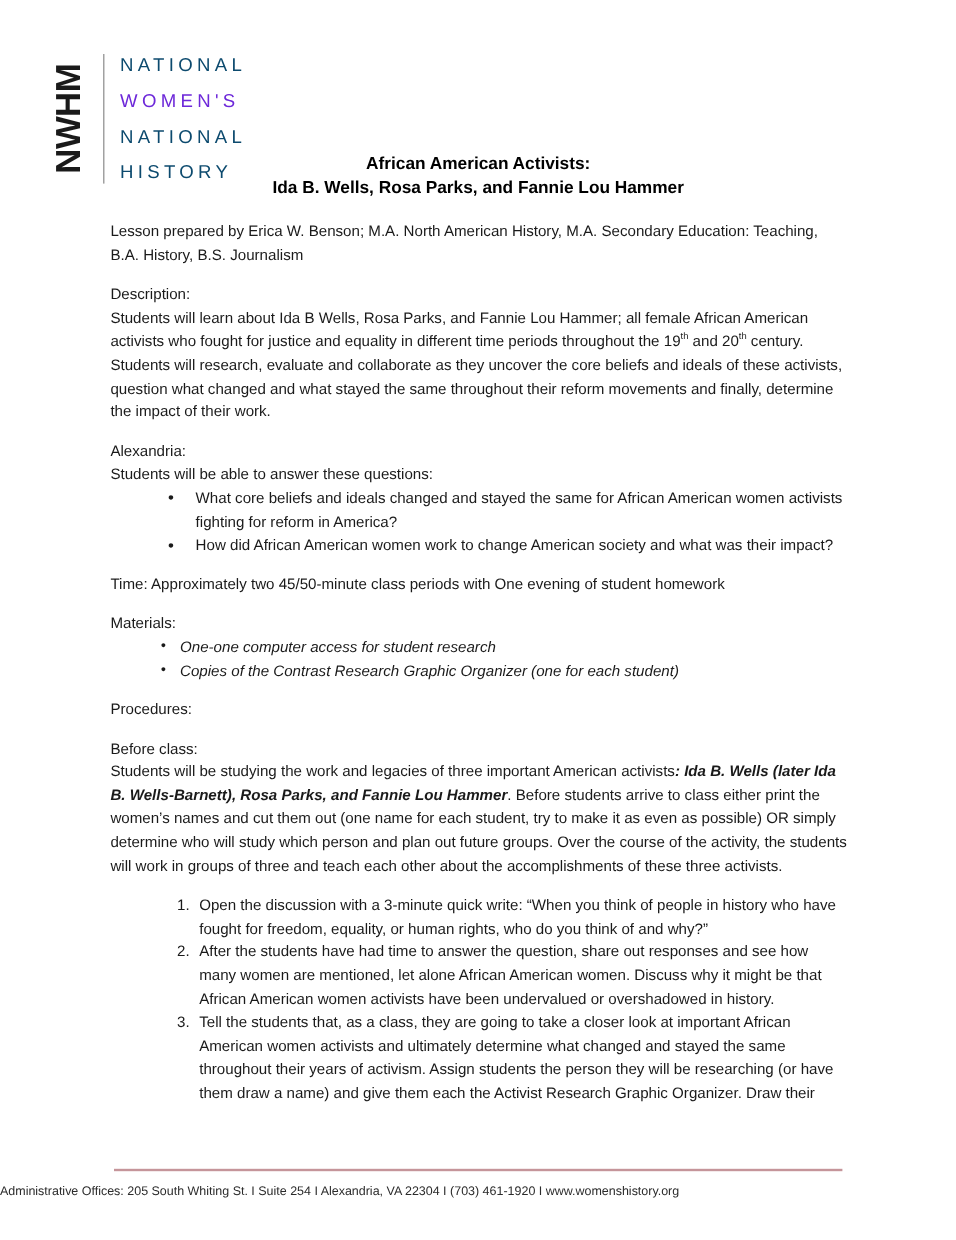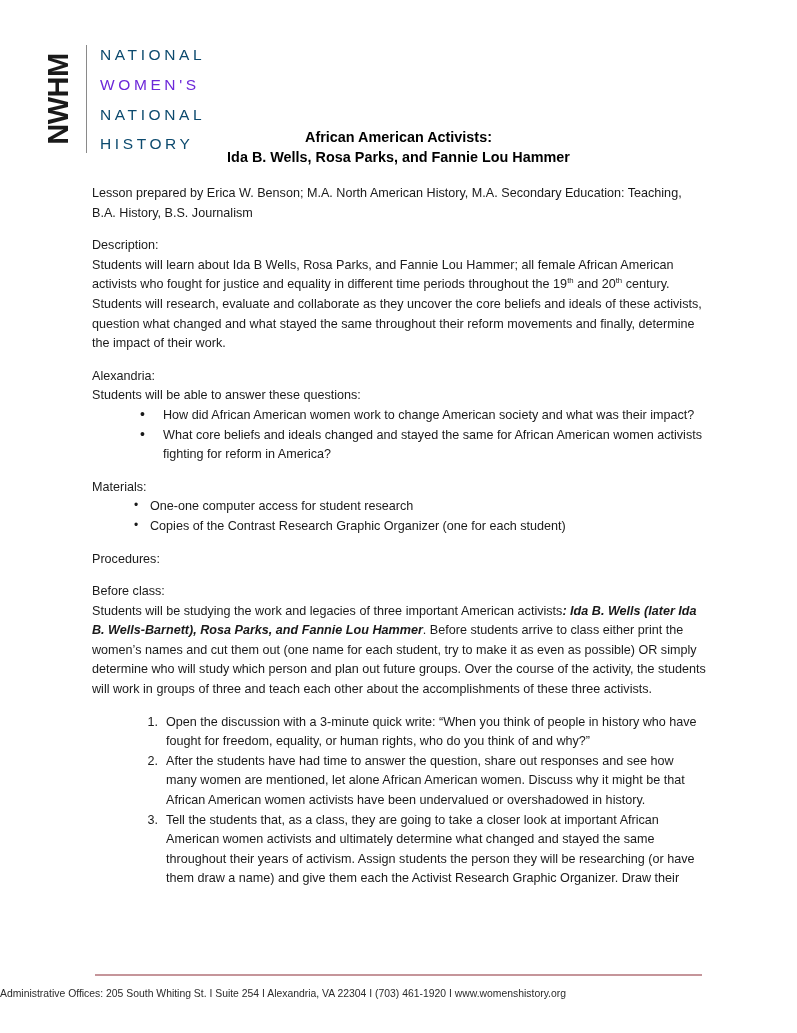--- a/index.html
+++ b/index.html
@@ -139,20 +139,21 @@
   }
 
   ul.b-small {
     margin: 0 0 13px 0;
     padding: 0 0 0 42px;
     list-style: none;
   }
   ul.b-small > li {
     position: relative;
     padding-left: 16px;
+    font-style: italic;
   }
   ul.b-small > li::before {
     content: "\2022";
     position: absolute;
     left: 0;
     top: -1px;
     font-size: 12px;
     line-height: 19.6px;
   }
 
@@ -223,25 +224,26 @@
     <p class="blk"><span class="hd">Lesson prepared by</span><span> Erica W. Benson; M.A. North American History, M.A. Secondary Education: Teaching, B.A. History, B.S. Journalism</span></p>
 
     <p class="blk"><span class="hd">Description</span><span>:</span><br>
       <span>Students will learn about Ida B Wells, Rosa Parks, and Fannie Lou Hammer; all female African American activists who fought for justice and equality in different time periods throughout the 19</span><sup>th</sup><span> and 20</span><sup>th</sup><span> century. Students will research, evaluate and collaborate as they uncover the core beliefs and ideals of these activists, question what changed and what stayed the same throughout their reform movements and finally, determine the impact of their work.</span>
     </p>
 
     <p class="blk tight"><span class="hd">Alexandria:</span><br>
       <span>Students will be able to answer these questions:</span>
     </p>
     <ul class="b-round">
+      <li>What core beliefs and ideals changed and stayed the same for African American women activists fighting for reform in America?</li>
       <li>How did African American women work to change American society and what was their impact?</li>
-      <li>What core beliefs and ideals changed and stayed the same for African American women activists fighting for reform in America?</li>
     </ul>
 
 
+    <p class="blk"><span class="hd">Time:</span><span> Approximately two 45/50-minute class periods with One evening of student homework</span></p>
 
     <p class="blk tight"><span class="hd">Materials:</span></p>
     <ul class="b-small">
       <li>One-one computer access for student research</li>
       <li>Copies of the Contrast Research Graphic Organizer (one for each student)</li>
     </ul>
 
     <p class="blk"><span class="hd">Procedures:</span></p>
 
     <p class="blk"><span class="hd">Before class:</span><br>

